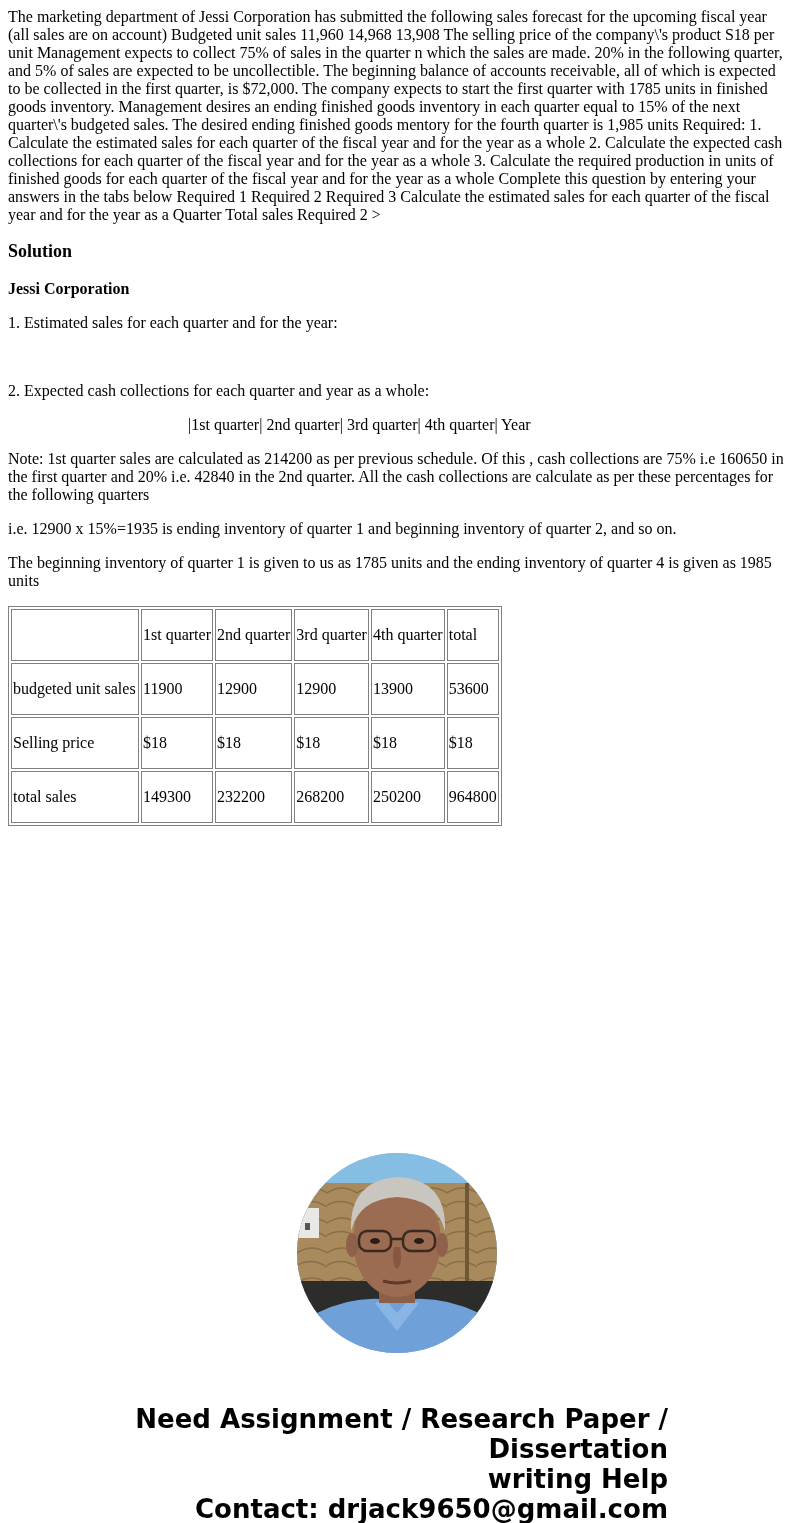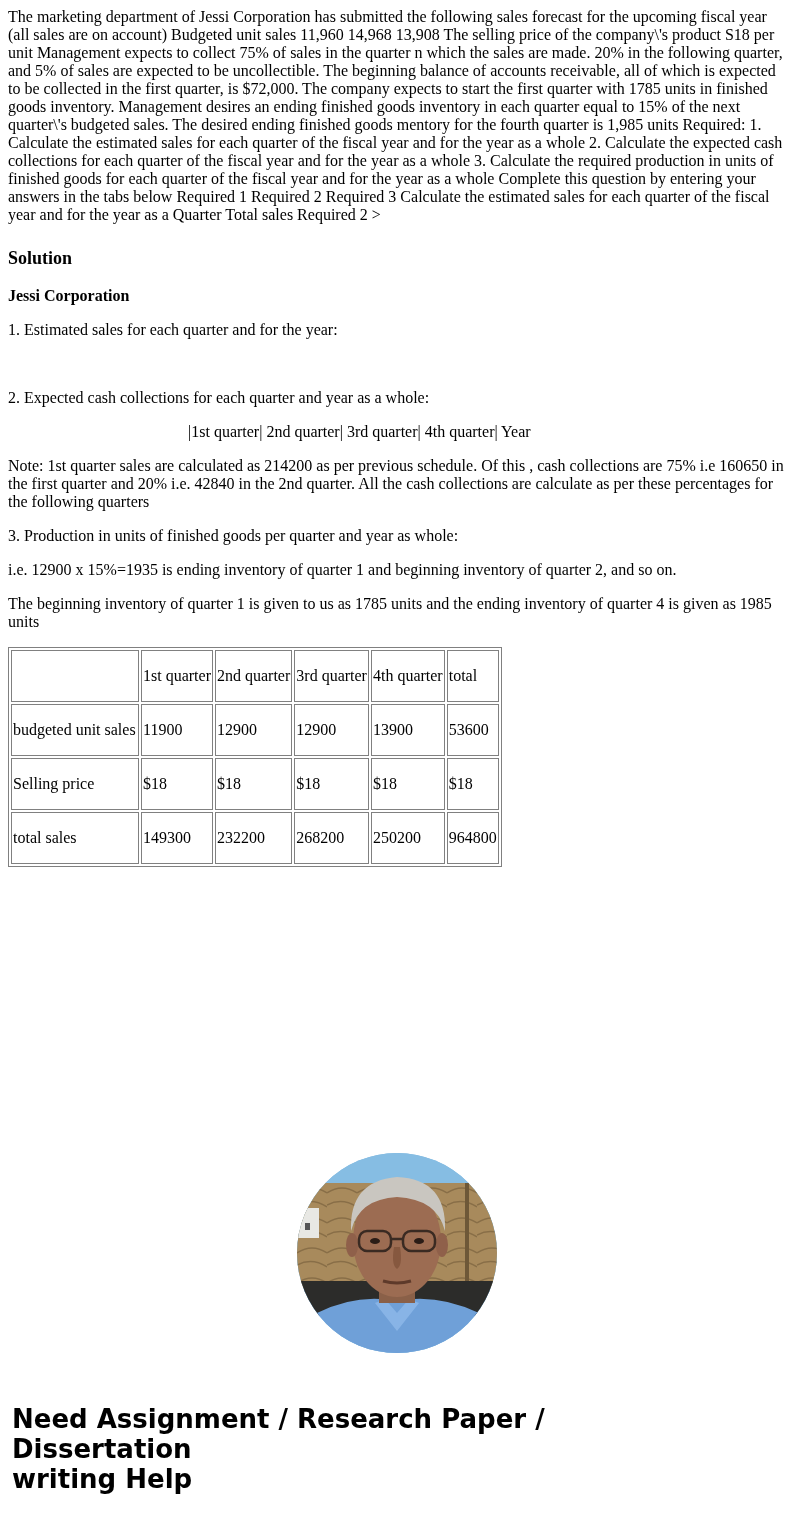--- a/index.html
+++ b/index.html
@@ -7,21 +7,21 @@
     width: 794px;
     min-height: 1523px;
     font-family: "Liberation Serif", serif;
     font-size: 16px;
     line-height: 18px;
     color: #000;
     position: relative;
   }
   .content { padding: 8px 8px 0 8px; }
   p { margin: 0 0 16px 0; }
-  .problem { margin: 0 0 23px 0; }
+  .problem { margin: 0 0 16px 0; }
   h3.solution-title {
     font-size: 18px;
     font-weight: bold;
     margin: 0 0 18px 0;
     line-height: 22px;
   }
   h4.company {
     font-size: 16px;
     font-weight: bold;
     margin: 16px 0 16px 0;
@@ -46,24 +46,24 @@
     left: 297px;
     top: 1153px;
     width: 200px;
     height: 200px;
     border-radius: 50%;
     overflow: hidden;
     background: #7fb6de;
   }
   .footer {
     position: absolute;
-    left: 12px;
+    left: 0;
     top: 1404px;
     width: 668px;
-    text-align: left;
+    text-align: right;
     font-family: "DejaVu Sans", sans-serif;
     font-weight: bold;
     font-size: 26px;
     line-height: 30px;
     color: #000;
   }
 </style>
 </head>
 <body>
 
@@ -73,21 +73,20 @@
   <h3 class="solution-title">Solution</h3>
   <h4 class="company">Jessi Corporation</h4>
 
   <p>1. Estimated sales for each quarter and for the year:</p>
   <div class="spacer"></div>
 
   <p>2. Expected cash collections for each quarter and year as a whole:</p>
   <p class="header-line">|1st quarter| 2nd quarter| 3rd quarter| 4th quarter| Year</p>
   <p>Note: 1st quarter sales are calculated as 214200 as per previous schedule. Of this , cash collections are 75% i.e 160650 in the first quarter and 20% i.e. 42840 in the 2nd quarter. All the cash collections are calculate as per these percentages for the following quarters</p>
 
-  <p>3. Production in units of finished goods per quarter and year as whole:</p>
   <p>i.e. 12900 x 15%=1935 is ending inventory of quarter 1 and beginning inventory of quarter 2, and so on.</p>
   <p>The beginning inventory of quarter 1 is given to us as 1785 units and the ending inventory of quarter 4 is given as 1985 units</p>
 
   <table class="sales">
     <tbody>
       <tr>
         <td class="blank"></td>
         <td>1st quarter</td>
         <td>2nd quarter</td>
         <td>3rd quarter</td>
@@ -160,13 +159,14 @@
       <pattern id="wood" width="30" height="30" patternUnits="userSpaceOnUse">
         <path d="M0 10 Q15 0 30 10 M0 22 Q15 14 30 24" stroke="#4d3a20" stroke-width="1.5" fill="none"></path>
       </pattern>
     </defs>
   </svg>
 </div>
 
 <div class="footer">
   <div>Need Assignment / Research Paper / Dissertation</div>
   <div>writing Help</div>
+  <div>Contact: drjack9650@gmail.com</div>
 </div>
 
 </body></html>

